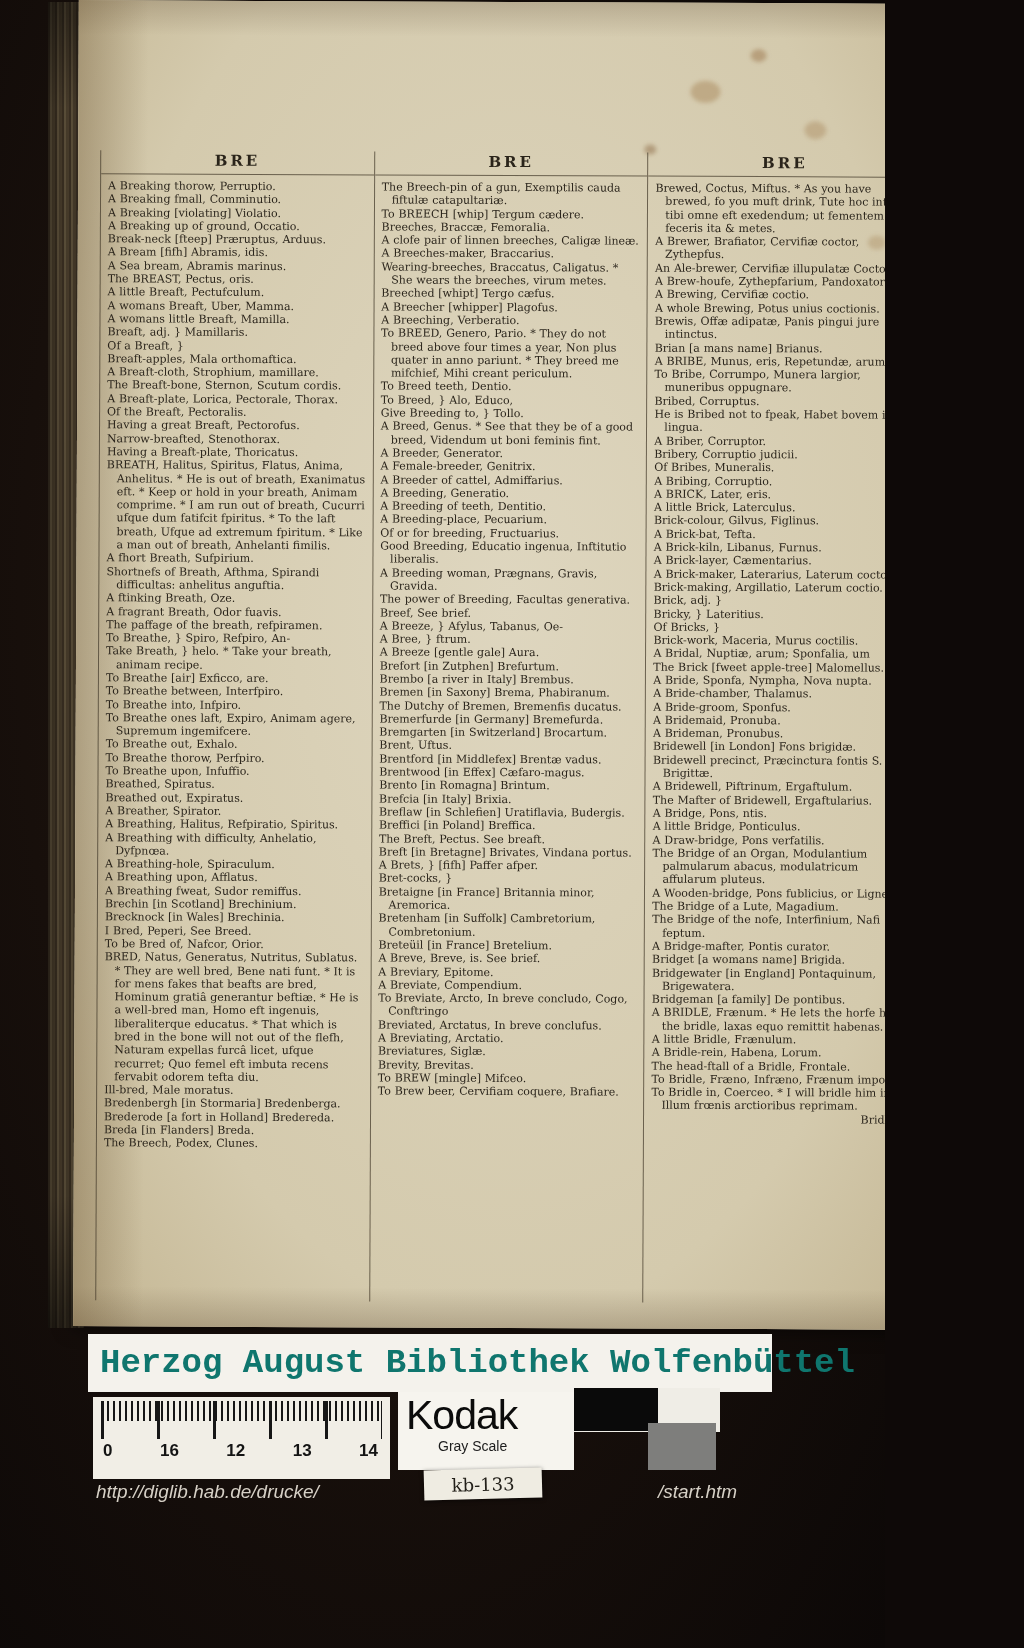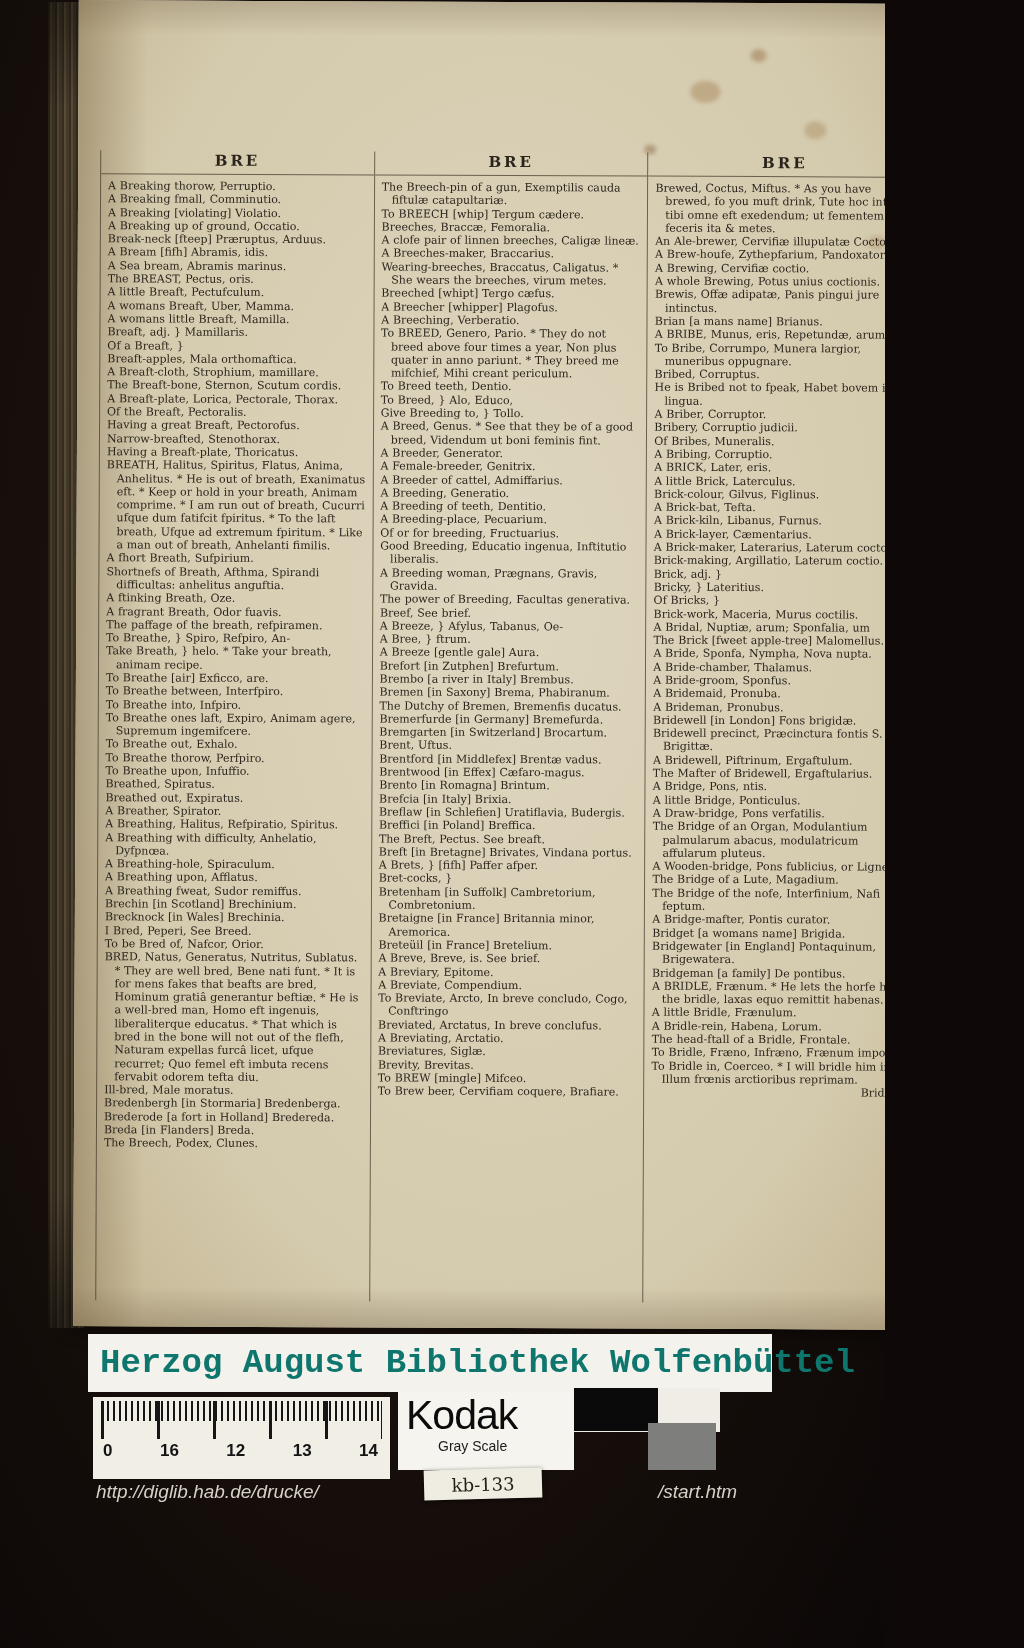--- a/index.html
+++ b/index.html
@@ -194,39 +194,40 @@
             <div class="entry">Brentford [in Middlefex] Brentæ vadus.</div>
             <div class="entry">Brentwood [in Effex] Cæfaro-magus.</div>
             <div class="entry">Brento [in Romagna] Brintum.</div>
             <div class="entry">Brefcia [in Italy] Brixia.</div>
             <div class="entry">Breflaw [in Schlefien] Uratiflavia, Budergis.</div>
             <div class="entry">Breffici [in Poland] Breffica.</div>
             <div class="entry">The Breft, Pectus. See breaft.</div>
             <div class="entry">Breft [in Bretagne] Brivates, Vindana portus.</div>
             <div class="entry">A Brets, } [fifh] Paffer afper.</div>
             <div class="entry">Bret-cocks, }</div>
+            <div class="entry">Bretaigne [in France] Britannia minor, Aremorica.</div>
             <div class="entry">Bretenham [in Suffolk] Cambretorium, Combretonium.</div>
-            <div class="entry">Bretaigne [in France] Britannia minor, Aremorica.</div>
             <div class="entry">Breteüil [in France] Bretelium.</div>
             <div class="entry">A Breve, Breve, is. See brief.</div>
             <div class="entry">A Breviary, Epitome.</div>
             <div class="entry">A Breviate, Compendium.</div>
             <div class="entry">To Breviate, Arcto, In breve concludo, Cogo, Conftringo</div>
             <div class="entry">Breviated, Arctatus, In breve conclufus.</div>
             <div class="entry">A Breviating, Arctatio.</div>
             <div class="entry">Breviatures, Siglæ.</div>
             <div class="entry">Brevity, Brevitas.</div>
             <div class="entry">To BREW [mingle] Mifceo.</div>
             <div class="entry">To Brew beer, Cervifiam coquere, Brafiare.</div>
           </div>
       </div>
       <div class="col">
         <div class="colhead">BRE</div>
         <div class="entries">
             <div class="entry">Brewed, Coctus, Miftus. * As you have brewed, fo you muft drink, Tute hoc intrifti, tibi omne eft exedendum; ut fementem feceris ita &amp; metes.</div>
+            <div class="entry">A Brewer, Brafiator, Cervifiæ coctor, Zythepfus.</div>
             <div class="entry">An Ale-brewer, Cervifiæ illupulatæ Coctor.</div>
             <div class="entry">A Brew-houfe, Zythepfarium, Pandoxatorium.</div>
             <div class="entry">A Brewing, Cervifiæ coctio.</div>
             <div class="entry">A whole Brewing, Potus unius coctionis.</div>
             <div class="entry">Brewis, Offæ adipatæ, Panis pingui jure intinctus.</div>
             <div class="entry">Brian [a mans name] Brianus.</div>
             <div class="entry">A BRIBE, Munus, eris, Repetundæ, arum.</div>
             <div class="entry">To Bribe, Corrumpo, Munera largior, muneribus oppugnare.</div>
             <div class="entry">Bribed, Corruptus.</div>
             <div class="entry">He is Bribed not to fpeak, Habet bovem in lingua.</div>

